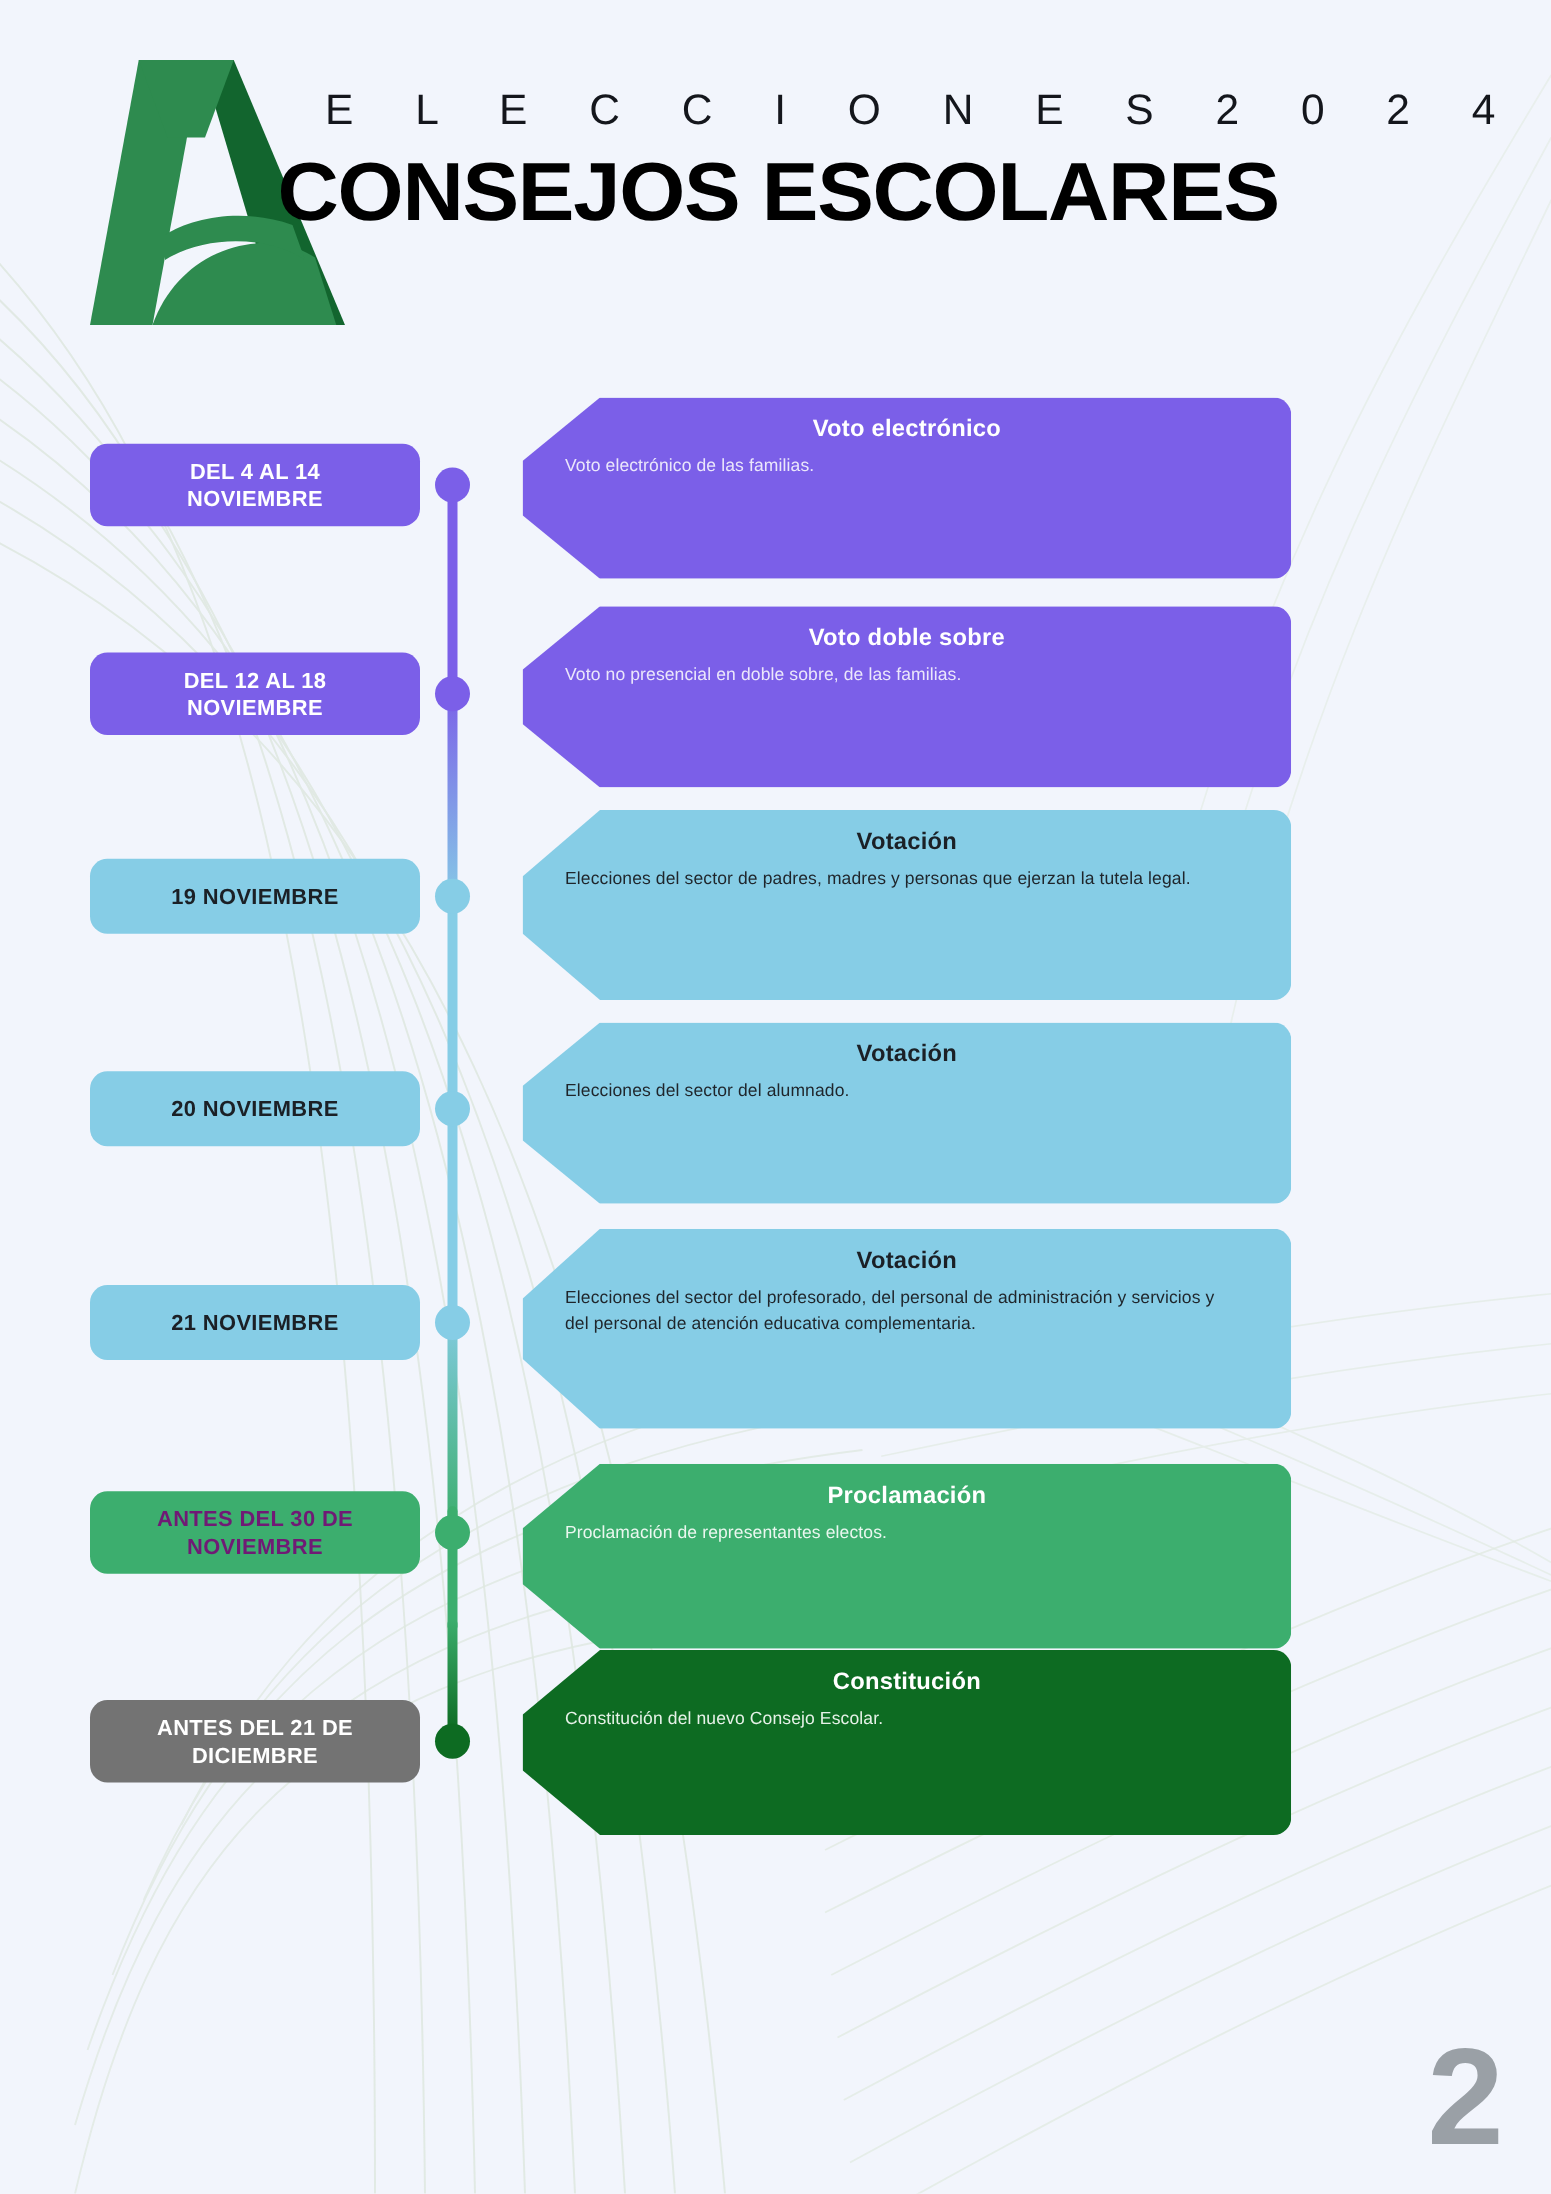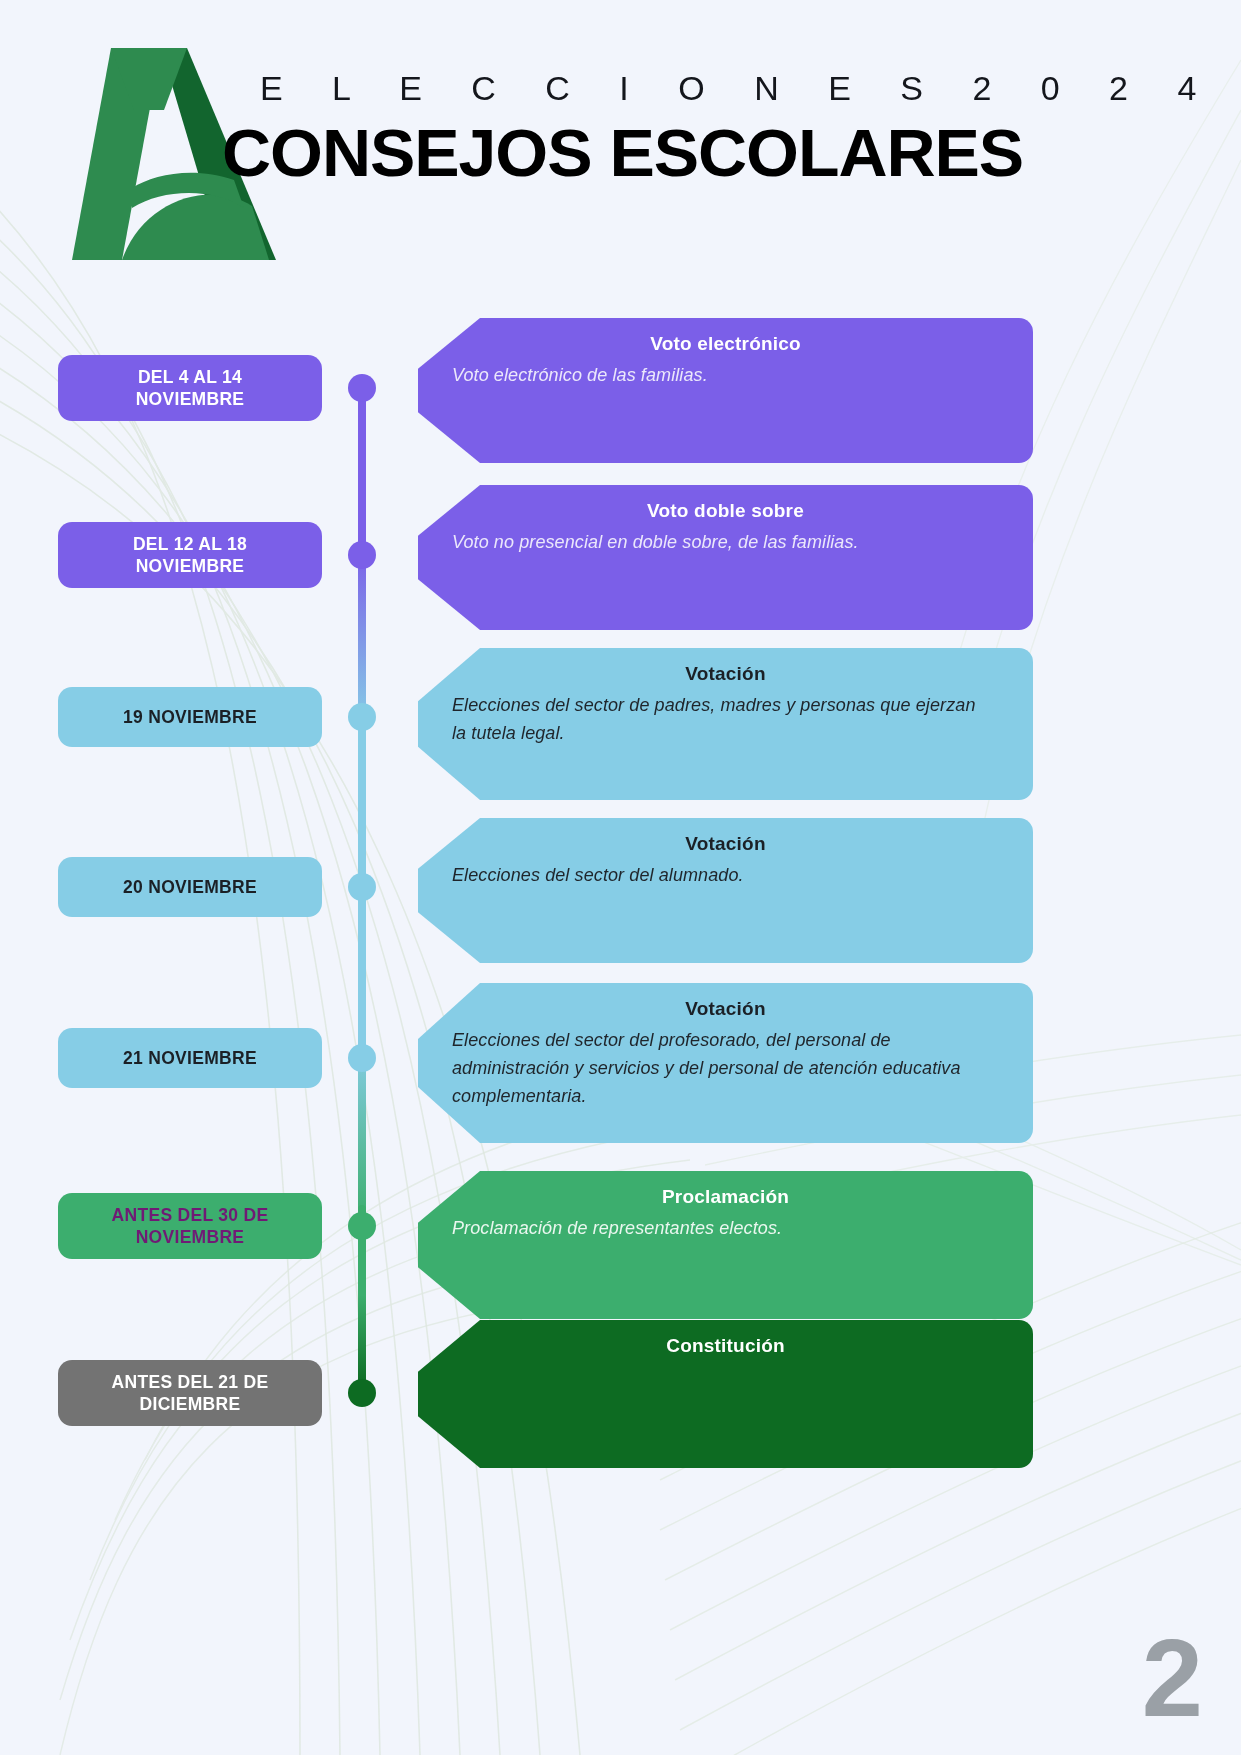--- a/index.html
+++ b/index.html
@@ -94,21 +94,21 @@
   }
 
   .row {
     position: absolute;
     left: 0;
     width: 1241px;
   }
 
   .date-chip {
     position: absolute;
-    left: 58px;
+    left: 72px;
     width: 264px;
     border-radius: 14px;
     display: flex;
     align-items: center;
     justify-content: center;
     text-align: center;
     font-weight: 700;
     font-size: 17.5px;
     letter-spacing: 0.3px;
     line-height: 1.28;
@@ -143,27 +143,26 @@
   .card-title {
     text-align: center;
     font-size: 19px;
     font-weight: 700;
     line-height: 1.25;
     letter-spacing: 0.2px;
     margin-bottom: 6px;
   }
 
   .card-desc {
-    font-size: 18px;
+    font-size: 14px;
     font-weight: 400;
     line-height: 1.55;
     letter-spacing: 0.1px;
     padding-left: 14px;
     padding-right: 30px;
-    font-style: italic;
   }
 
   
   .theme-purple .date-chip { background: #7b5fe8; color: #ffffff; }
   .theme-purple .node-dot  { background: #7b5fe8; }
   .theme-purple .card      { background: #7b5fe8; }
   .theme-purple .card-title{ color: #ffffff; }
   .theme-purple .card-desc { color: #ebe7fb; }
 
   .theme-blue .date-chip { background: #86cde6; color: #1b2026; }
@@ -347,20 +346,21 @@
     <div class="row theme-darkgreen" style="top:1015px; height:165px;">
       <div class="date-chip" style="top:45px; height:66px;">
         <span>
           <span>ANTES DEL 21 DE</span><br>
           <span>DICIEMBRE</span>
         </span>
       </div>
       <div class="node-dot" style="top:64px;"></div>
       <div class="card" style="top:5px; height:148px;">
         <div class="card-title">Constitución</div>
+        <div class="card-desc">Constitución del nuevo Consejo Escolar.</div>
       </div>
     </div>
 
   </div>
 
   <div id="page-number">2</div>
 
 </div>
 
 </body></html>

